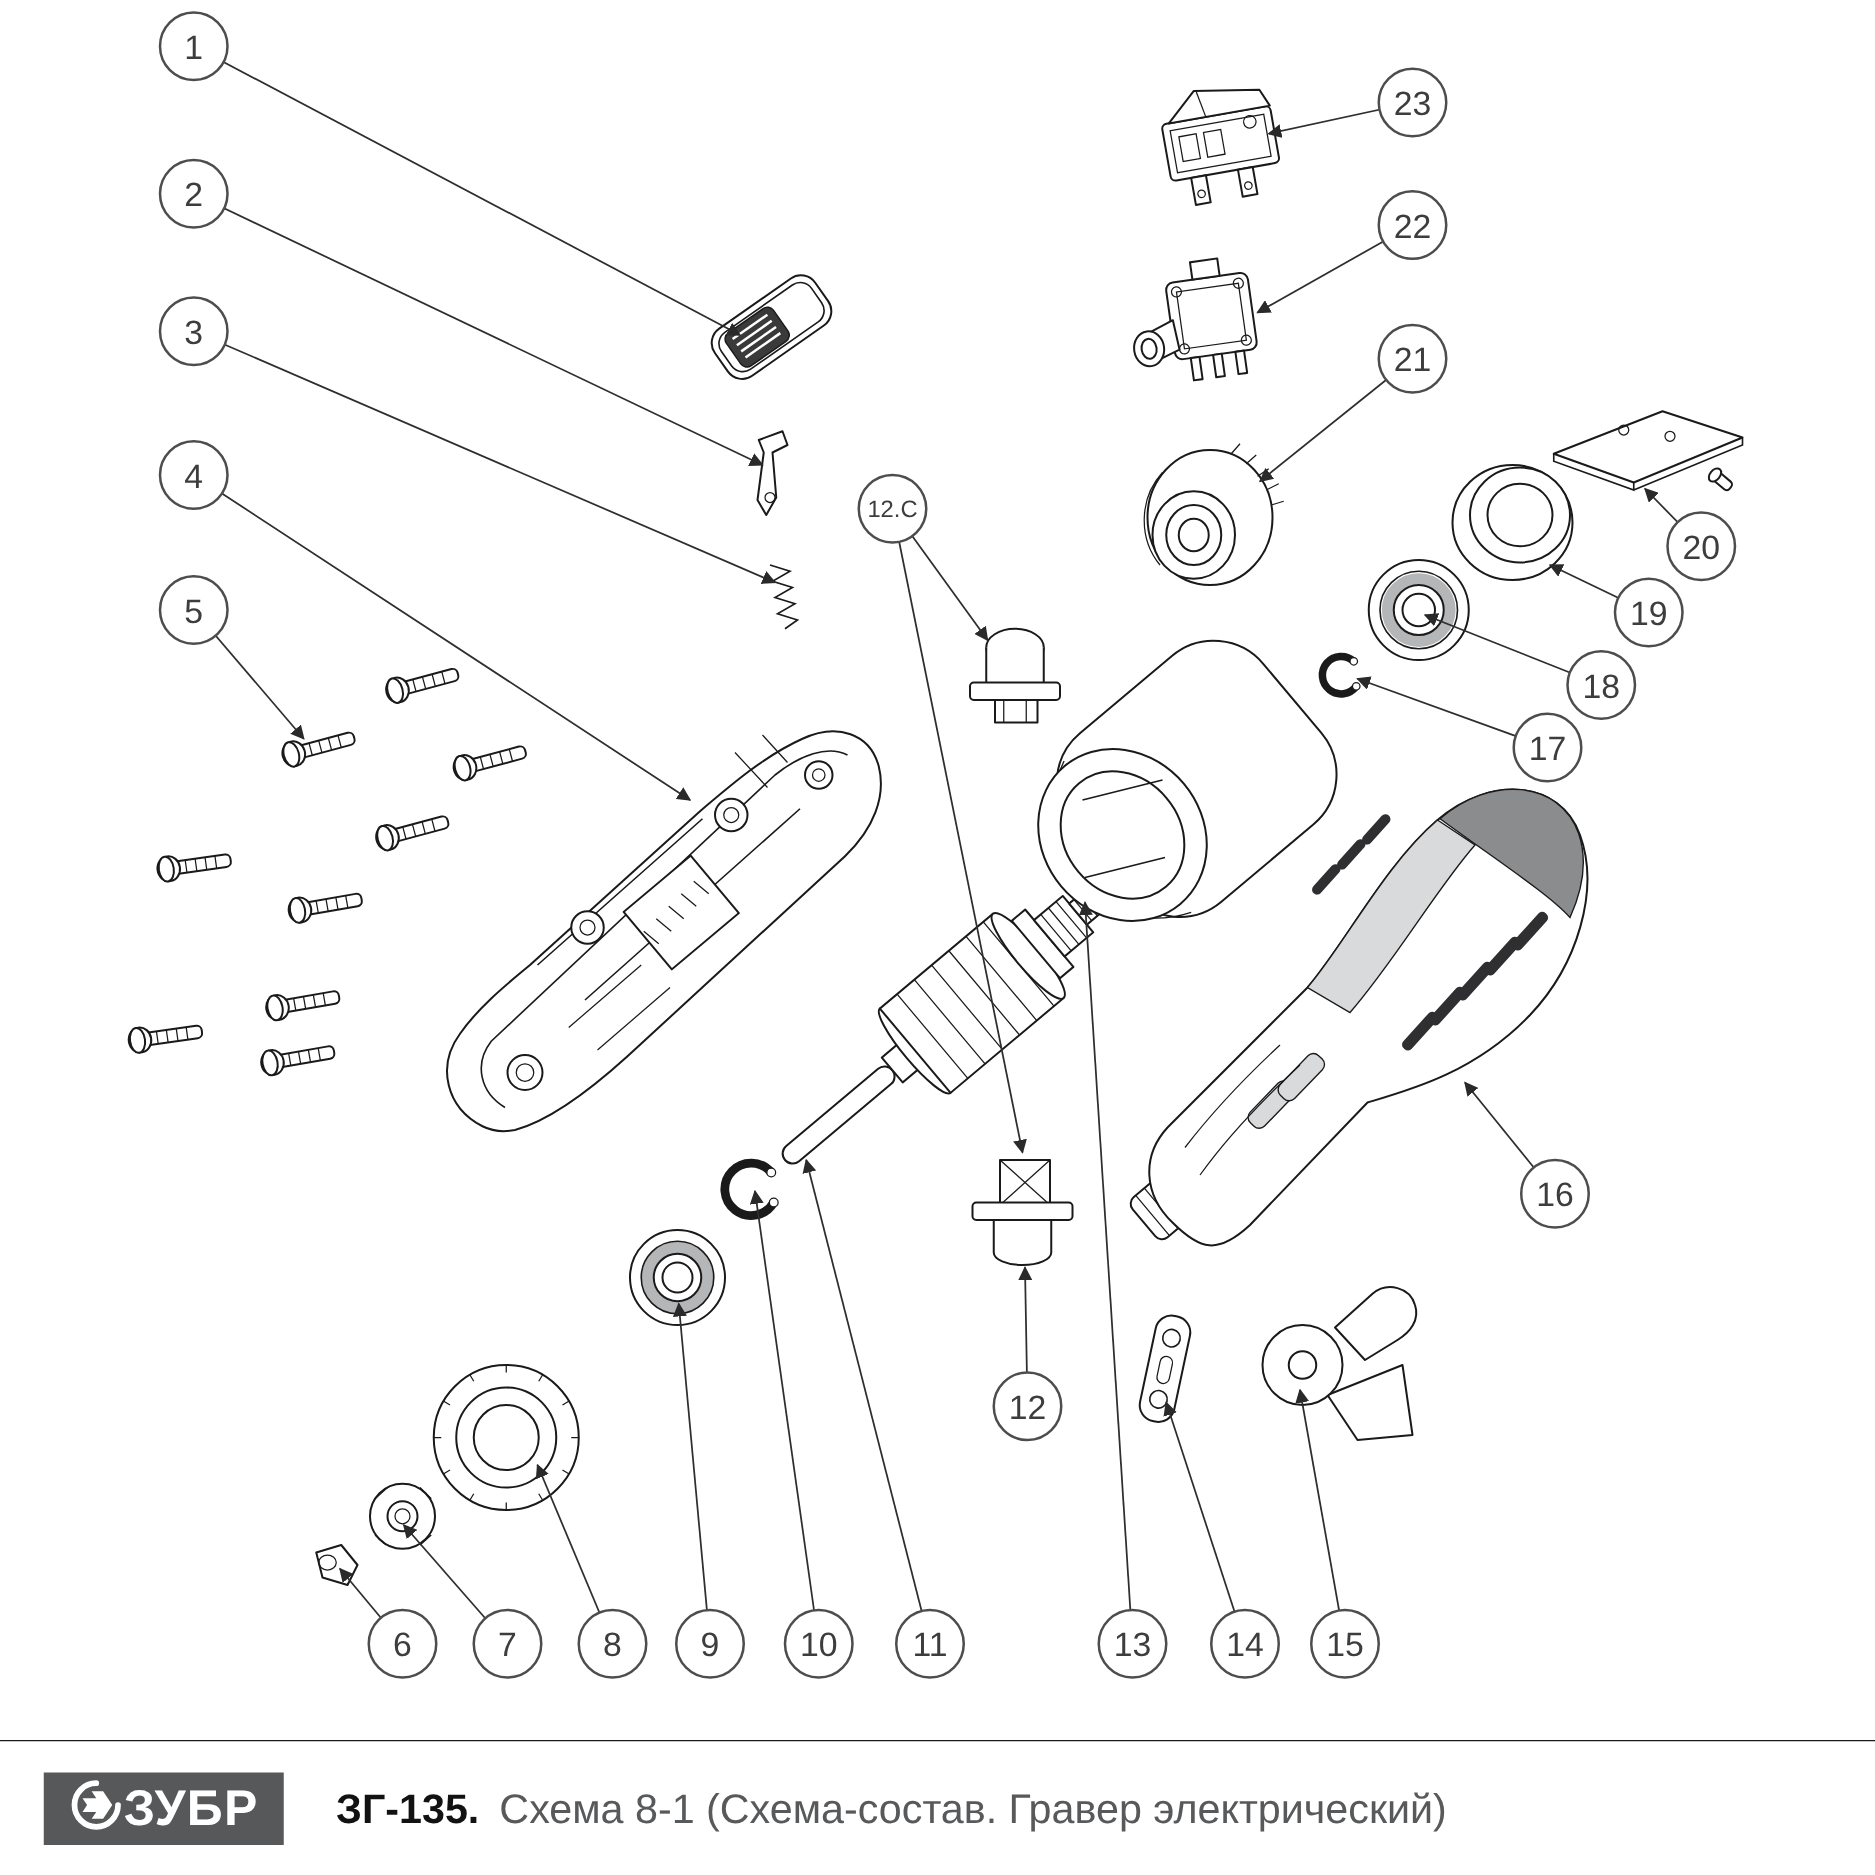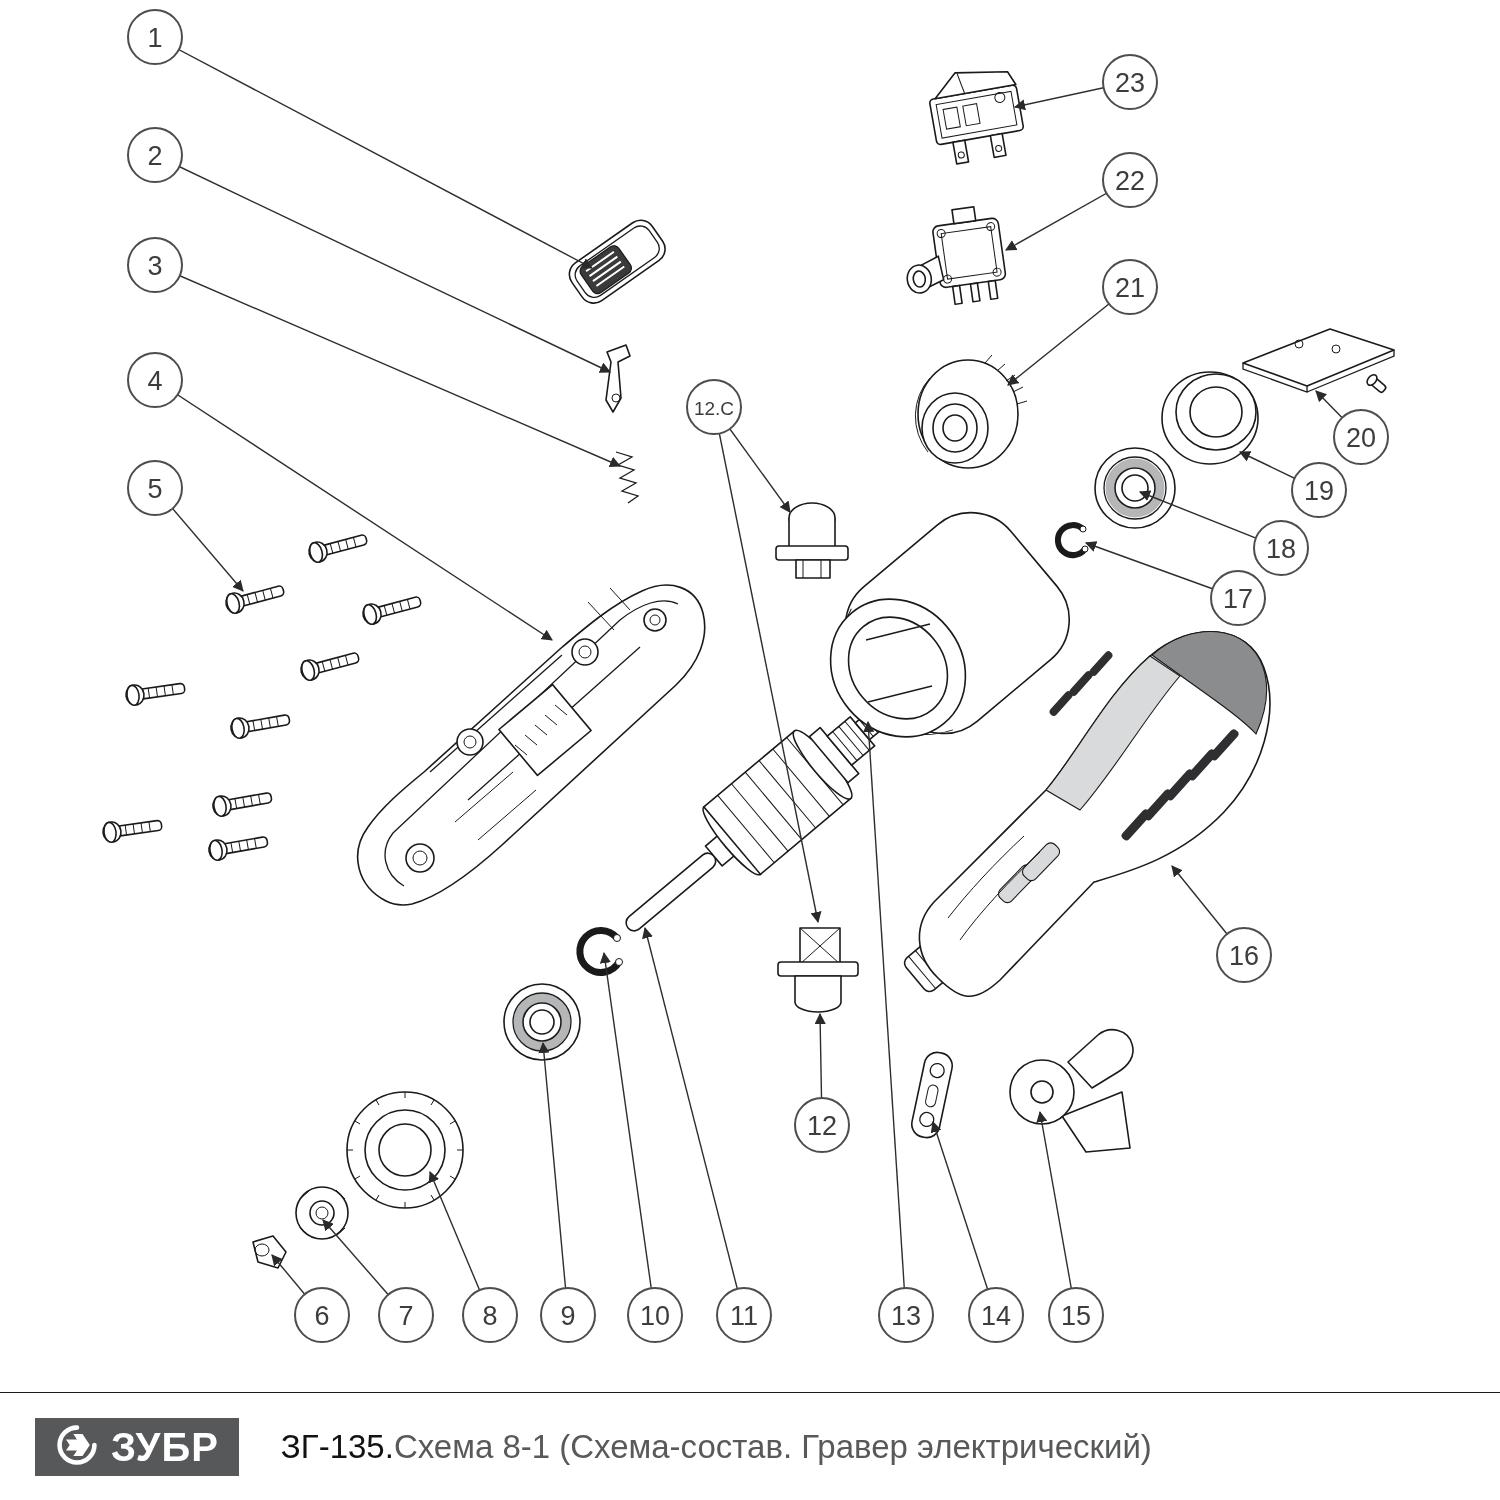--- a/index.html
+++ b/index.html
@@ -17,25 +17,25 @@
   .vent{fill:#2f2f31;stroke:none}
   .ball{fill:none;stroke:#b4b6b8;stroke-width:9}
   .leader{stroke:#2e2e2e;stroke-width:1.4;fill:none}
   .callout-circle{fill:#fff;stroke:#4d4d4d;stroke-width:2}
   .callout-text{font-family:"Liberation Sans",sans-serif;font-size:27px;fill:#3d3d3d;
     text-anchor:middle;dominant-baseline:central}
   .callout-text-small{font-size:19px}
   
   .footer{height:108px;border-top:1.6px solid #1a1a1a;display:flex;align-items:center;
     padding-left:35px;gap:42px;background:#fff}
-  .brand-block{background:#57585a;display:flex;align-items:center;gap:12px;
+  .brand-block{background:#57585a;display:flex;align-items:center;
     padding:6px 20px;height:58px}
   .brand-text{color:#fff;font-weight:bold;font-size:40px;letter-spacing:1px;line-height:1}
   .caption{font-size:33px;color:#58595b;white-space:nowrap}
-  .caption .model{font-weight:normal;color:#121212;margin-right:0}
+  .caption .model{font-weight:bold;color:#121212;margin-right:16px}
 </style>
 </head>
 <body>
 
 <div class="page">
 
 <svg id="diagram" width="1500" height="1392" viewBox="0 0 1500 1392">
   <defs>
     <g id="screw">
       <rect x="2" y="-5" width="48" height="10" rx="4" class="p"></rect>

